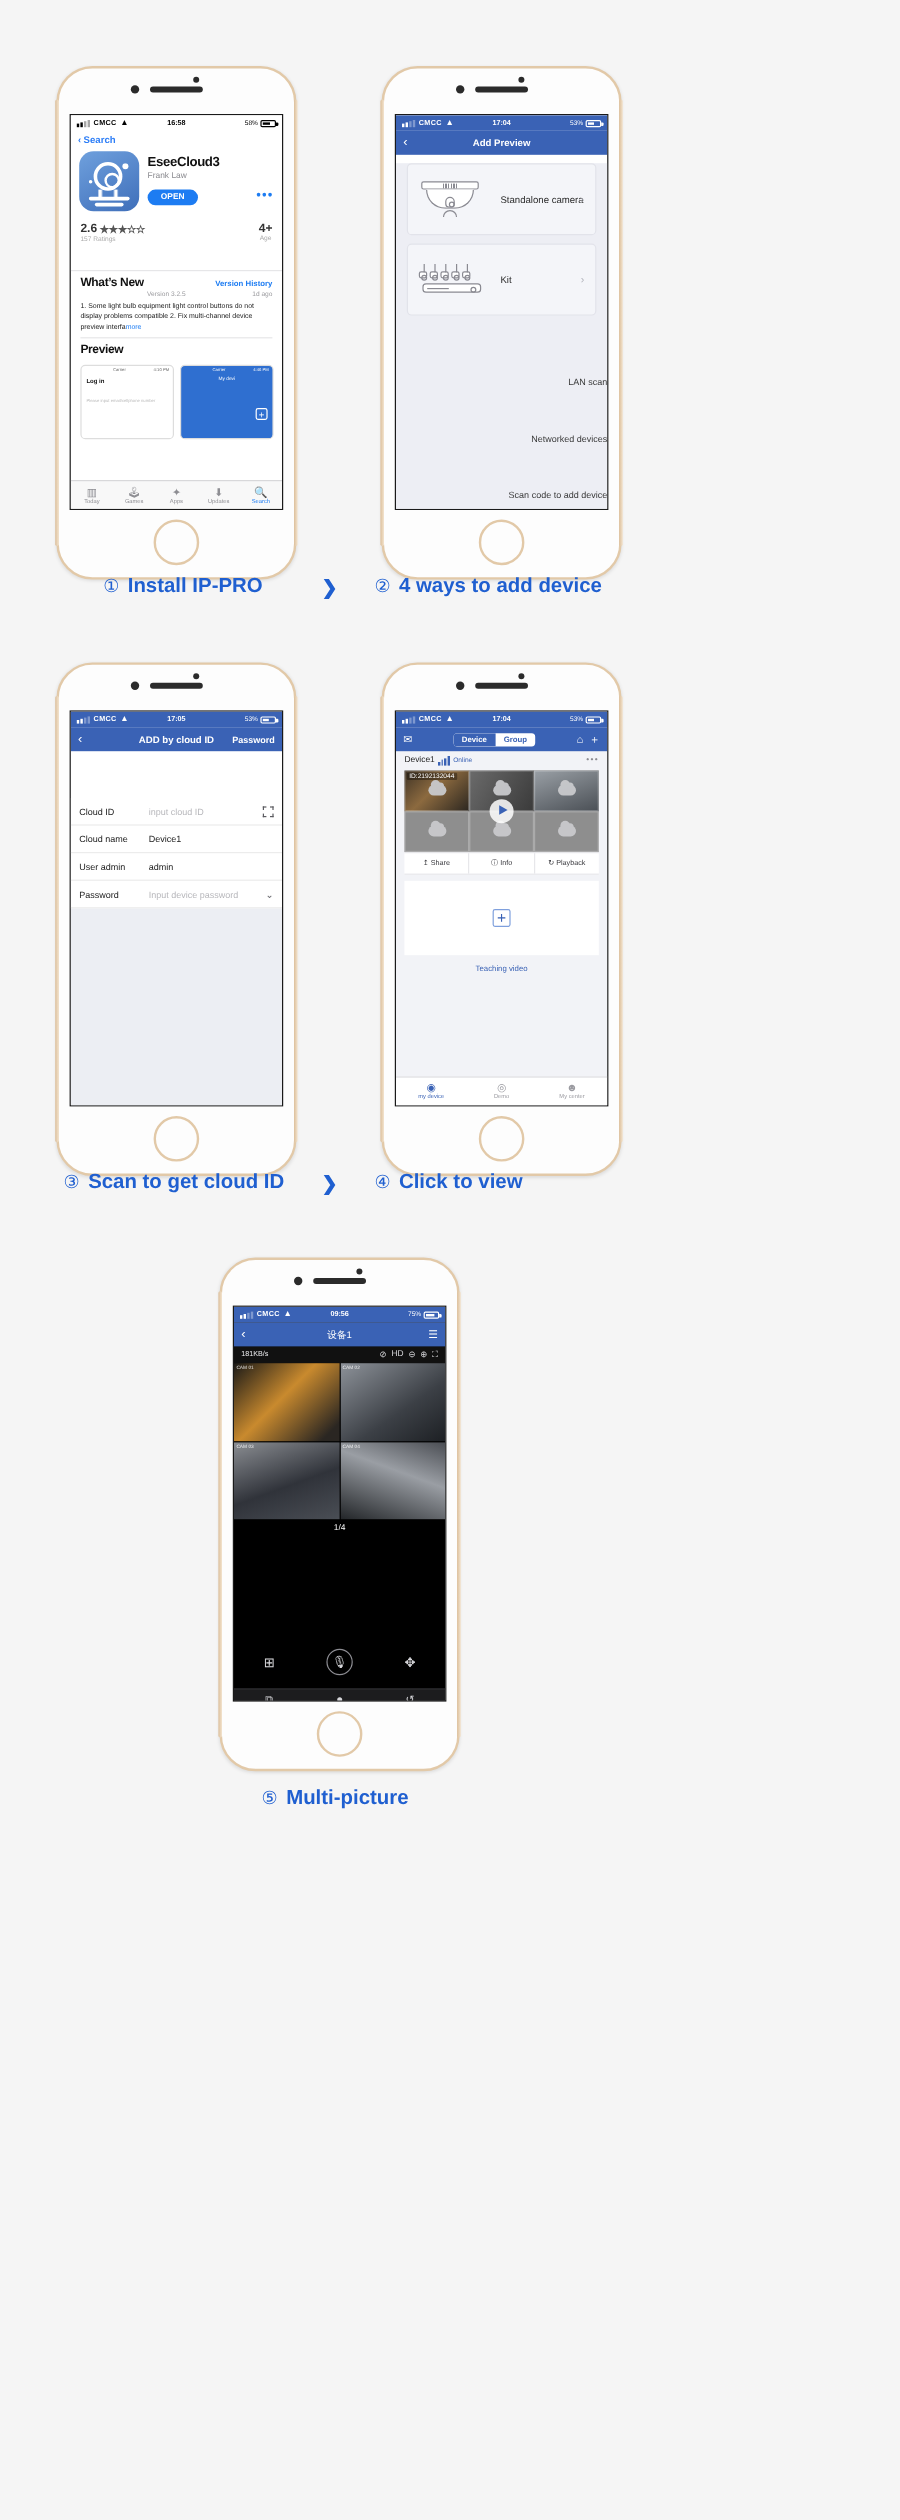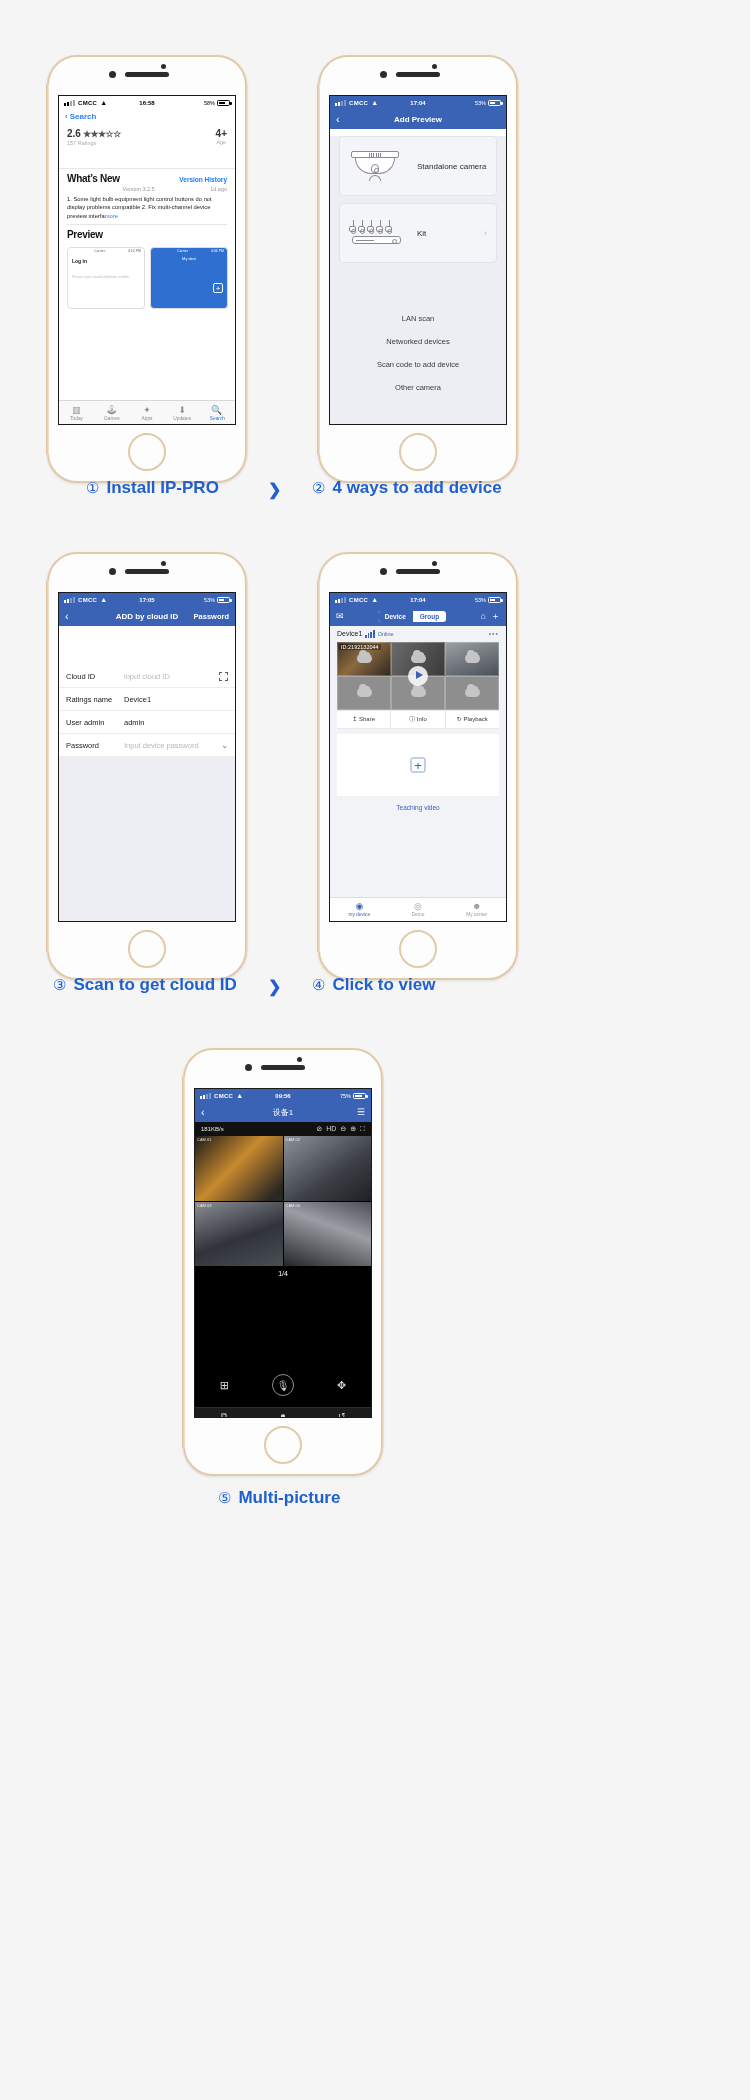--- a/index.html
+++ b/index.html
@@ -171,21 +171,21 @@
   .p2 .kit-art .c::after{content:"";position:absolute;left:50%;top:-7px;width:1px;height:7px;background:#8a8a92;}
   .p2 .kit-art .c:nth-child(1){left:0}.p2 .kit-art .c:nth-child(2){left:9px}
   .p2 .kit-art .c:nth-child(3){left:18px}.p2 .kit-art .c:nth-child(4){left:27px}
   .p2 .kit-art .c:nth-child(5){left:36px}
   .p2 .kit-art .nvr { position:absolute; left:3px; right:0; top:18px; height:8px;
         border:1px solid #8a8a92; border-radius:3px; background:#fff; }
   .p2 .kit-art .nvr::after{content:"";position:absolute;right:3px;top:2px;width:3px;height:3px;
         border:1px solid #8a8a92;border-radius:50%;}
   .p2 .kit-art .nvr i{position:absolute;left:3px;top:3px;width:18px;height:1px;background:#8a8a92;}
   .p2 .opts { margin-top:44px; }
-  .p2 .opt { text-align:center; font-size:7.5px; color:#3a3a3a; padding:7px 0; }
+  .p2 .opt { text-align:right; font-size:7.5px; color:#3a3a3a; padding:7px 0;margin-top:24px; }
 
   
   .p3 { background:#eceef3; height:100%;margin-top:39px; }
   .p3 .frm { background:#fff; }
   .p3 .row { display:flex; align-items:center; height:23px; padding:0 7px;
              border-bottom:1px solid #ececec; font-size:7.5px; }
   .p3 .row .k { width:58px; color:#1b1b1b; }
   .p3 .row .v { color:#1b1b1b; }
   .p3 .row .v.ph { color:#b8b8bc; }
   .p3 .row .ic { margin-left:auto; color:#6e6e73; font-size:8px; }
@@ -325,20 +325,36 @@
               <i style="width:6px"></i>
             </span>
         </span>
       </div>
 
       <div class="srch">
         <span>‹</span>
         <span>Search</span>
       </div>
 
+      <div class="hdr">
+        <div class="icon">
+          <div class="ring"></div>
+            <div class="stand"></div>
+          <div class="ln ln1"></div>
+            <div class="ln ln2"></div>
+          <div class="dot d1"></div>
+            <div class="dot d2"></div>
+        </div>
+        <div class="meta">
+          <div class="appname">EseeCloud3</div>
+          <div class="dev">Frank Law</div>
+          <span class="open">OPEN</span>
+          <span class="dots">•••</span>
+        </div>
+      </div>
 
       <div class="rowrt">
         <div>
           <div class="rate">
             <span>2.6</span>
             <span class="stars">★★★☆☆</span>
           </div>
           <div class="ratesub">157 Ratings</div>
         </div>
         <div class="age">
@@ -522,21 +538,21 @@
             <span class="k">Cloud ID</span>
             <span class="v ph">input cloud ID</span>
             <span class="scan">
                 <span></span>
                 <span></span>
                 <span></span>
                 <span></span>
               </span>
           </div>
           <div class="row">
-            <span class="k">Ratings name</span>
+            <span class="k">Cloud name</span>
             <span class="v">Device1</span>
           </div>
           <div class="row">
             <span class="k">User admin</span>
             <span class="v">admin</span>
           </div>
           <div class="row">
             <span class="k">Password</span>
             <span class="v ph">Input device password</span>
             <span class="ic">⌄</span>

